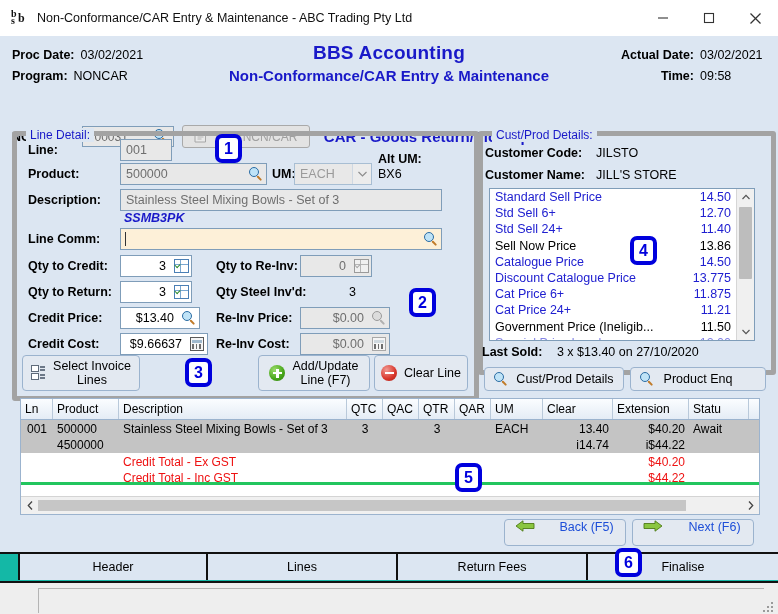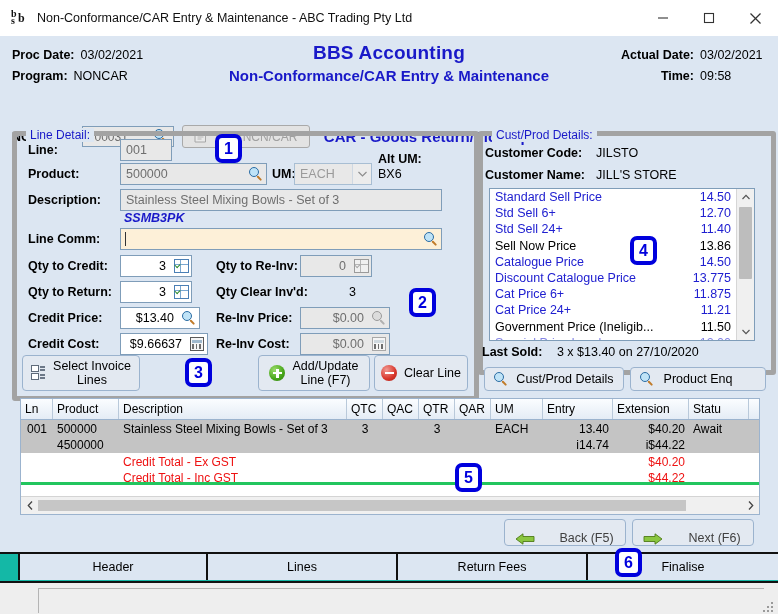--- a/index.html
+++ b/index.html
@@ -217,21 +217,21 @@
     display:flex;align-items:center;
   }
   .hs-arrow{width:17px;height:16px;display:flex;align-items:center;justify-content:center;}
   .hs-track{flex:1;height:13px;margin:0 0;background:#f0f0f0;position:relative;}
   .hs-thumb{position:absolute;left:0;top:1px;height:11px;width:92%;background:#c6c6c6;}
 
   
   .navbtn{
     position:absolute;box-sizing:border-box;height:27px;
     background:#e3e9f1;border:1px solid #9bb3ce;border-radius:4px;
-    display:flex;align-items:flex-end;font-size:12.5px;color:#404040;gap:13px;
+    display:flex;align-items:flex-start;font-size:12.5px;color:#1d4ed8;gap:13px;
   }
   .navbtn .cap{flex:1;text-align:center;}
   .arw{width:20px;height:12px;flex:none;margin-left:10px;position:relative;}
   .arw svg{display:block;}
 
   
   .tabstrip{
     position:absolute;left:0;top:552px;width:778px;height:29px;background:#14b8a6;
   }
   .tabstrip .baseline{position:absolute;left:0;right:0;top:0;border-top:2px solid #111;}
@@ -422,21 +422,21 @@
   <span class="fld-lbl" style="left:28px;top:285px;">Qty to Return:</span>
   <div class="inp" style="left:120px;top:281px;width:72px;">
     <span class="v r">3</span>
     <span class="btn-in">
       <span class="ic-grid">
           <span class="bx"></span>
           <span class="tick"></span>
         </span>
     </span>
   </div>
-  <span class="fld-lbl" style="left:216px;top:285px;">Qty Clear Inv'd:</span>
+  <span class="fld-lbl" style="left:216px;top:285px;">Qty Steel Inv'd:</span>
   <span class="plaintext" style="left:349px;top:285px;">3</span>
 
   <span class="fld-lbl" style="left:28px;top:311px;">Credit Price:</span>
   <div class="inp" style="left:120px;top:307px;width:80px;">
     <span class="v r">$13.40</span>
     <span class="btn-in">
       <span class="mag">
           <span class="ring"></span>
           <span class="hdl"></span>
         </span>
@@ -584,21 +584,21 @@
   <div class="grid">
     <div class="grid-head" id="grid-head">
         <div class="c" style="width: 32px;">Ln</div>
         <div class="c" style="width: 66px;">Product</div>
         <div class="c" style="width: 228px;">Description</div>
         <div class="c" style="width: 36px;">QTC</div>
         <div class="c" style="width: 36px;">QAC</div>
         <div class="c" style="width: 36px;">QTR</div>
         <div class="c" style="width: 36px;">QAR</div>
         <div class="c" style="width: 52px;">UM</div>
-        <div class="c" style="width: 70px;">Entry</div>
+        <div class="c" style="width: 70px;">Clear</div>
         <div class="c" style="width: 76px;">Extension</div>
         <div class="c" style="width: 60px;">Statu</div>
       </div>
     <div id="grid-body">
         <div class="grid-row row-sel">
           <div class="c ctr" style="width: 32px;">
             <span class="sub">001</span>
           </div>
           <div class="c " style="width: 66px;">
             <span class="sub">500000</span>

